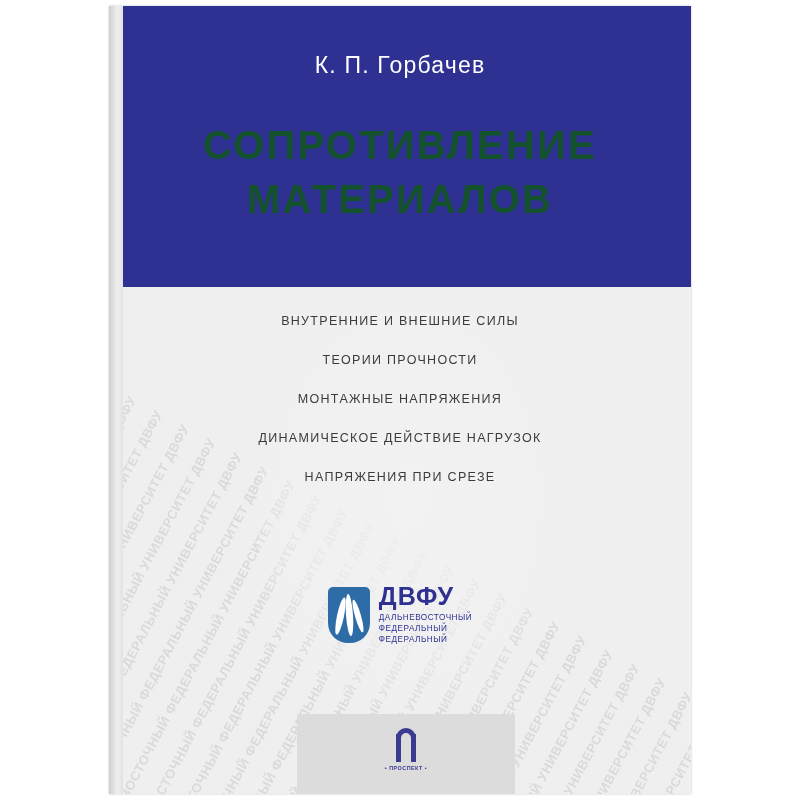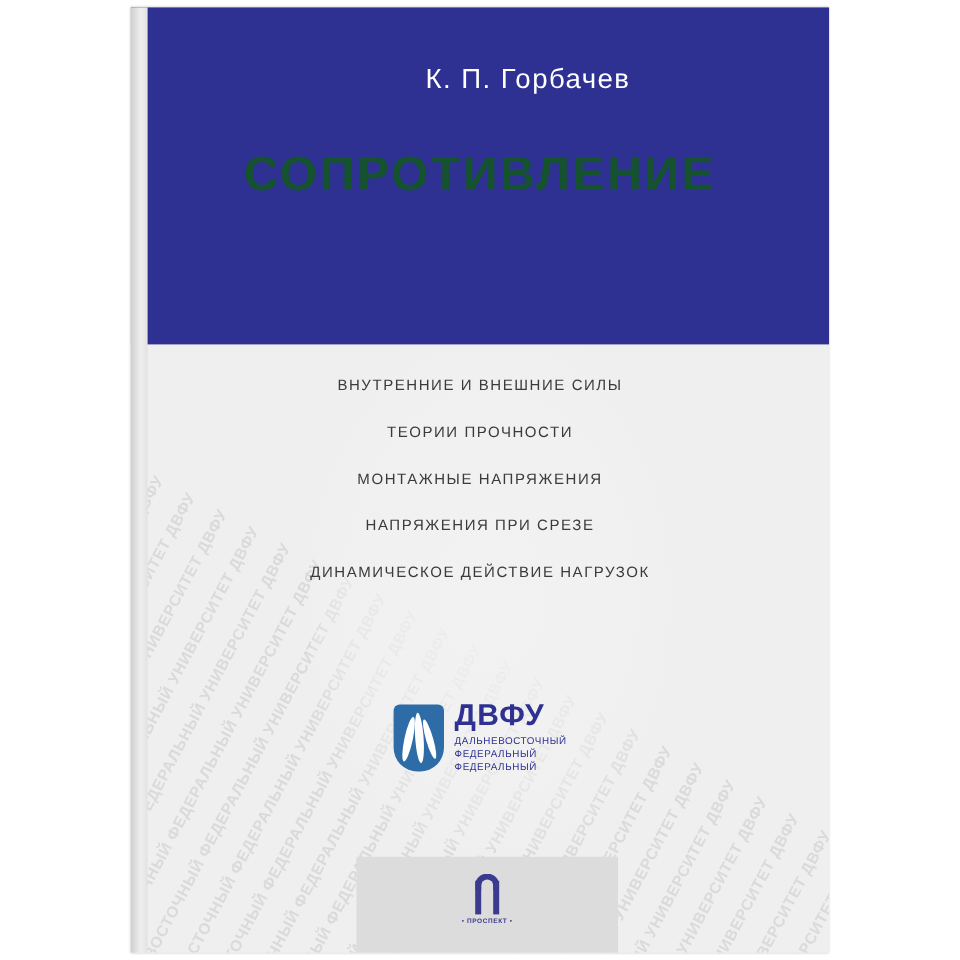--- a/index.html
+++ b/index.html
@@ -56,21 +56,20 @@
   .author {
     position: absolute;
     left: 0;
     top: 46px;
     width: 100%;
     text-align: center;
     color: #ffffff;
     font-size: 23px;
     letter-spacing: 1.2px;
     z-index: 4;
-    padding-left: 40px;
   }
 
   .title {
     position: absolute;
     left: 0;
     top: 112px;
     width: 100%;
     text-align: center;
     color: #14532d;
     font-size: 40px;
@@ -300,29 +299,30 @@
         <div class="wm-line">ДАЛЬНЕВОСТОЧНЫЙ ФЕДЕРАЛЬНЫЙ УНИВЕРСИТЕТ ДВФУ</div>
         <div class="wm-line">ДАЛЬНЕВОСТОЧНЫЙ ФЕДЕРАЛЬНЫЙ УНИВЕРСИТЕТ ДВФУ</div>
       </div>
     </div>
     <div class="wm-fade"></div>
 
     <div class="top-band"></div>
     <div class="author">К. П. Горбачев</div>
     <div class="title">
       <div>СОПРОТИВЛЕНИЕ</div>
+      <div>МАТЕРИАЛОВ</div>
     </div>
 
     <div class="mid-content">
       <div class="topics">
         <div class="topic">ВНУТРЕННИЕ И ВНЕШНИЕ СИЛЫ</div>
         <div class="topic">ТЕОРИИ ПРОЧНОСТИ</div>
         <div class="topic">МОНТАЖНЫЕ НАПРЯЖЕНИЯ</div>
+        <div class="topic">ДИНАМИЧЕСКОЕ ДЕЙСТВИЕ НАГРУЗОК</div>
         <div class="topic">НАПРЯЖЕНИЯ ПРИ СРЕЗЕ</div>
-        <div class="topic">ДИНАМИЧЕСКОЕ ДЕЙСТВИЕ НАГРУЗОК</div>
       </div>
     </div>
 
     <div class="logo-block">
       <div class="logo-mark">
         <div class="shield"></div>
         <div class="wave1"></div>
         <div class="wave2"></div>
         <div class="wave3"></div>
       </div>

